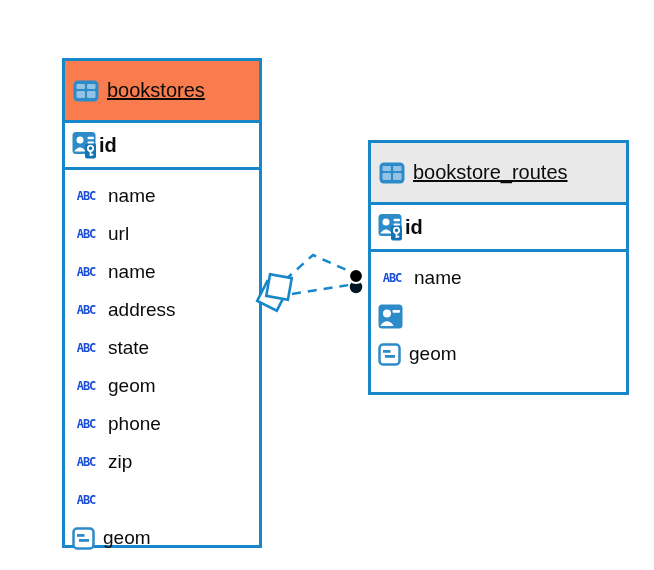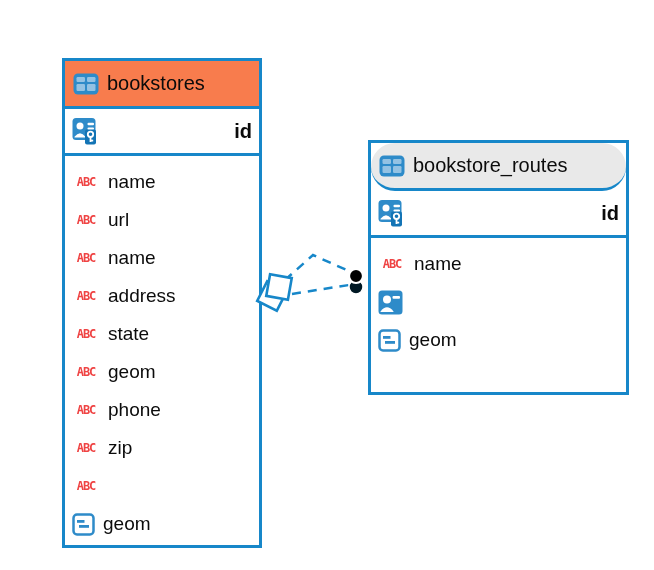--- a/index.html
+++ b/index.html
@@ -5,35 +5,35 @@
   html,body{margin:0;padding:0;background:#fff;}
   #canvas{
     position:relative;width:654px;height:570px;background:#ffffff;overflow:hidden;
     font-family:"Liberation Sans",sans-serif;color:#0b0b0b;
   }
   .entity{
     position:absolute;box-sizing:border-box;background:#fff;
     border:3.5px solid #1787c9;z-index:1;
   }
   .entity-header{
-    display:flex;align-items:center;gap:8px;padding:0 8px;
-    height:45px;border-bottom:3px solid #1787c9;font-size:20px;
+    display:flex;align-items:center;gap:8px;padding:7px 8px;
+    height:45px;border-bottom:3px solid #1787c9;font-size:20px;text-decoration:underline;
   }
   .entity-header.orange{background:#f87c4d;}
-  .entity-header.gray{background:#e9e9e9;border-radius:24px;}
+  .entity-header.gray{background:#e9e9e9;}
   .pk-row{
     display:flex;align-items:center;padding:0 7px;height:44px;
-    border-bottom:3px solid #1787c9;font-size:20px;font-weight:bold;justify-content:space-between;
+    border-bottom:3px solid #1787c9;font-size:20px;font-weight:bold;
   }
   .cols{padding:7px 0 10px 0;}
   .col-row{display:flex;align-items:center;gap:8px;padding:0 7px;height:38px;font-size:19px;}
   .icon{display:inline-flex;align-items:center;justify-content:center;flex:0 0 auto;}
   .abc{
     font-family:"DejaVu Sans Mono",monospace;font-weight:bold;font-size:12px;
-    color:#ef4444;letter-spacing:-1px;width:28px;line-height:1;
+    color:#1d4ed8;letter-spacing:-1px;width:28px;line-height:1;
   }
   #connector-layer{position:absolute;left:0;top:0;z-index:5;pointer-events:none;}
   #connector-layer [data-interactable="true"]{pointer-events:auto;}
   .label{white-space:nowrap;}
 </style>
 </head>
 <body>
 
 <div id="canvas" data-interactable="false">
 

